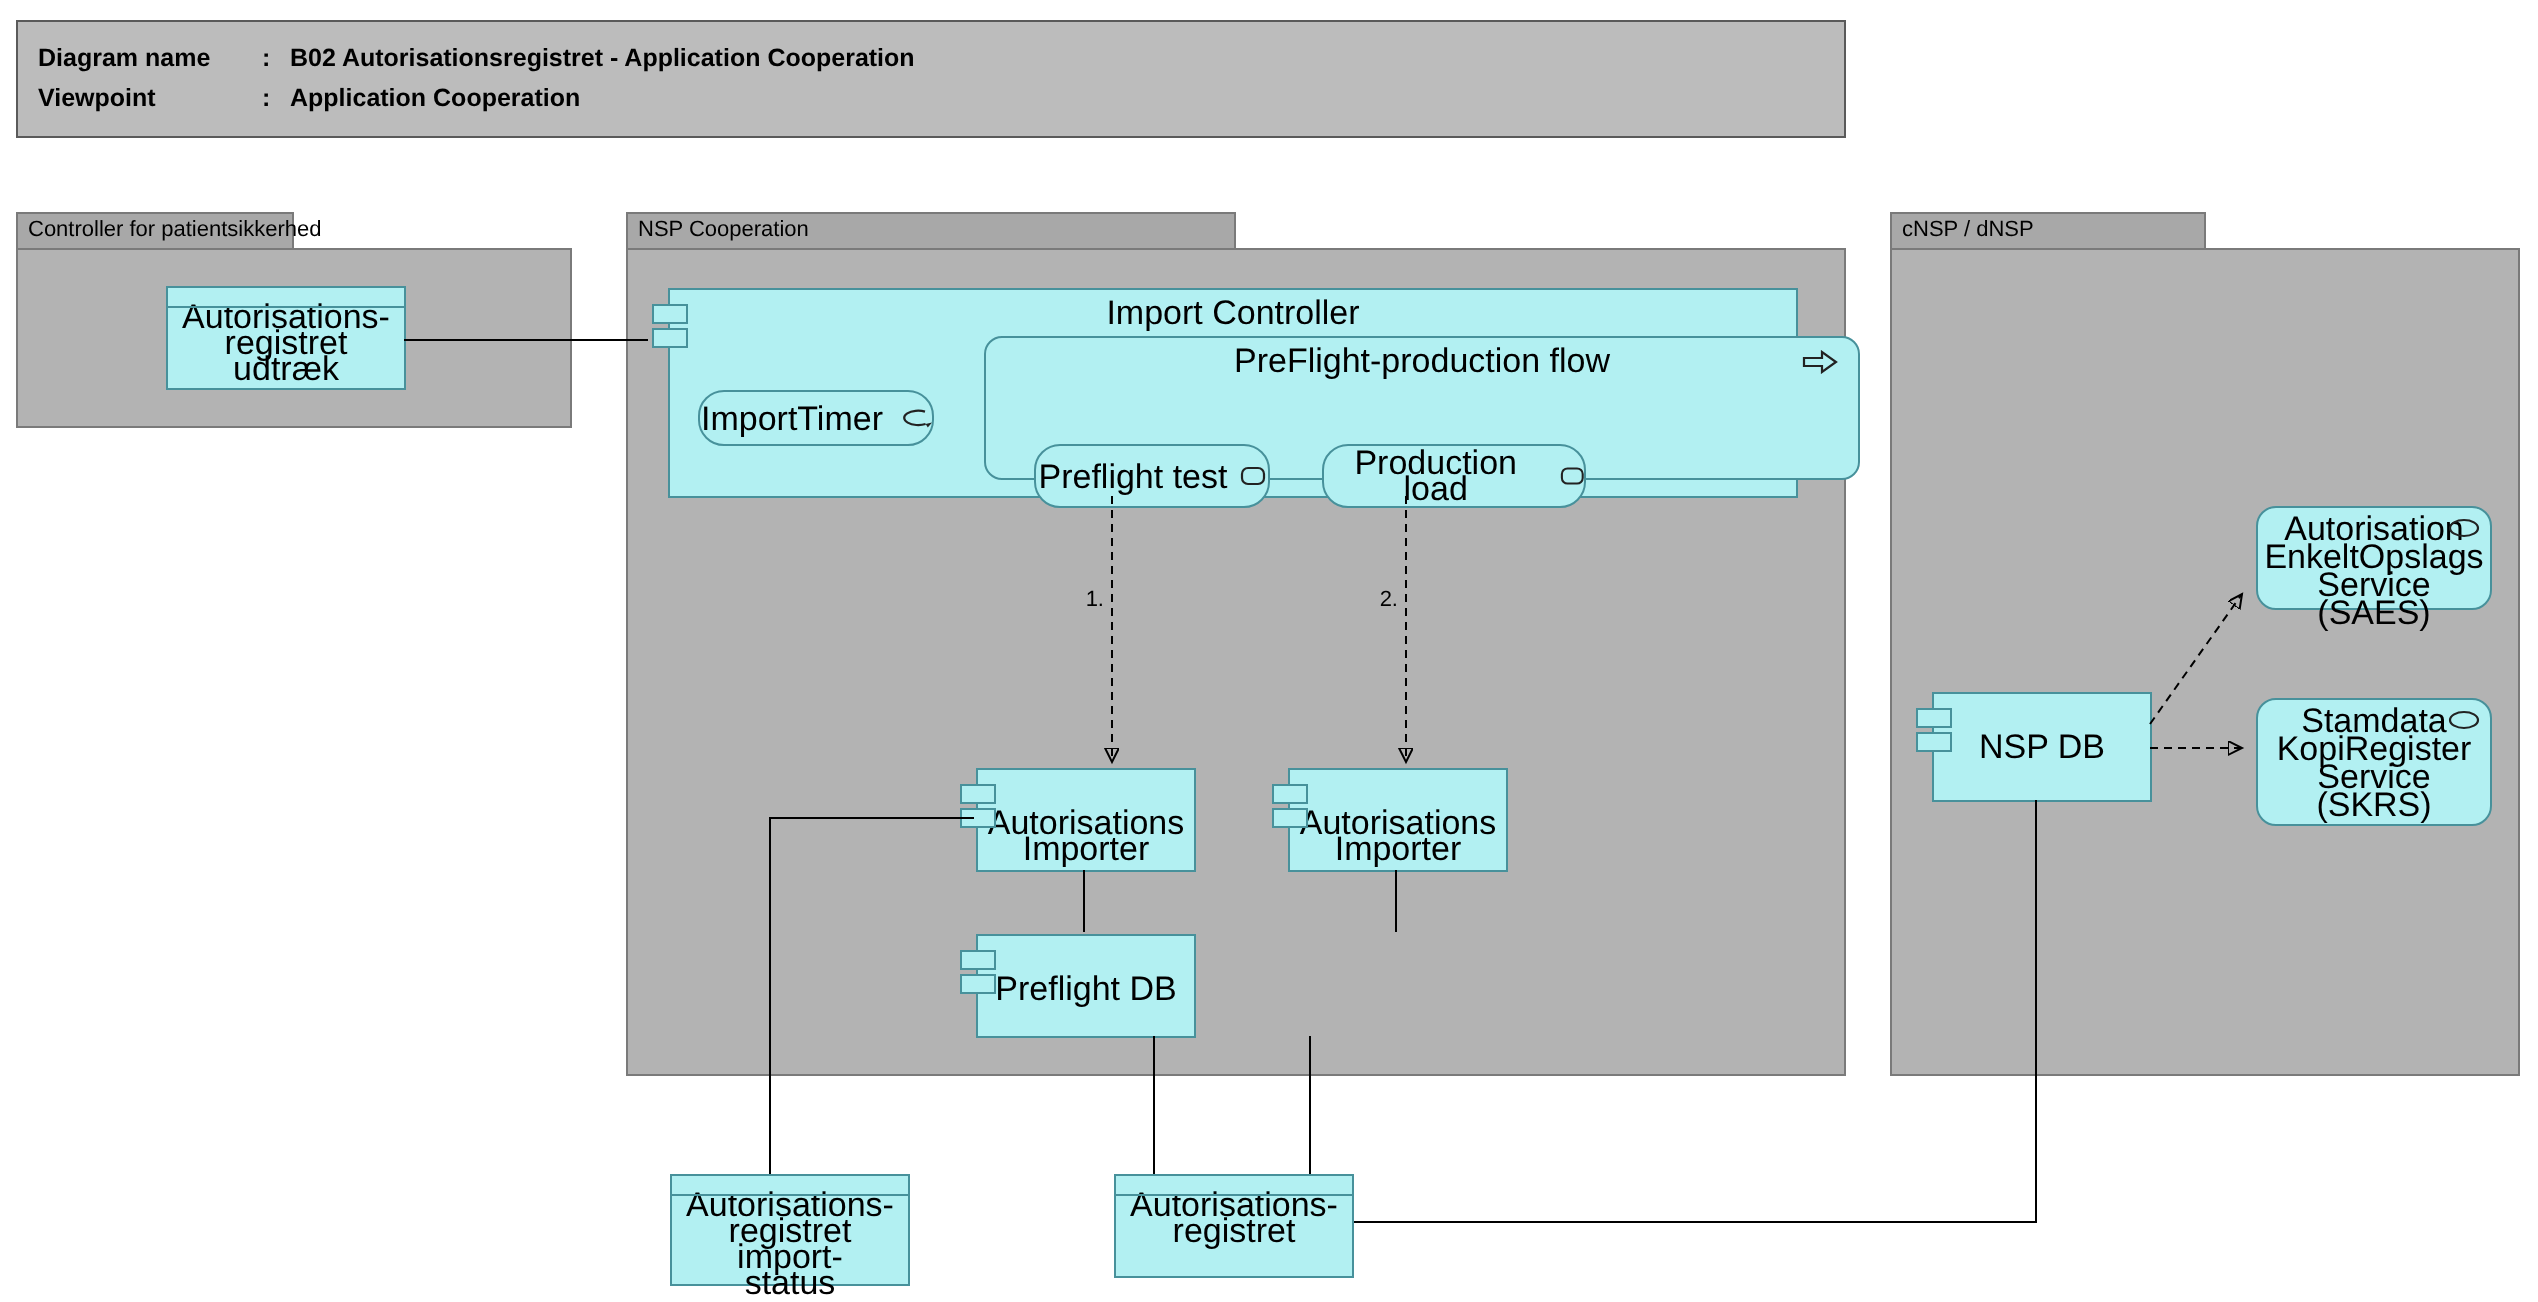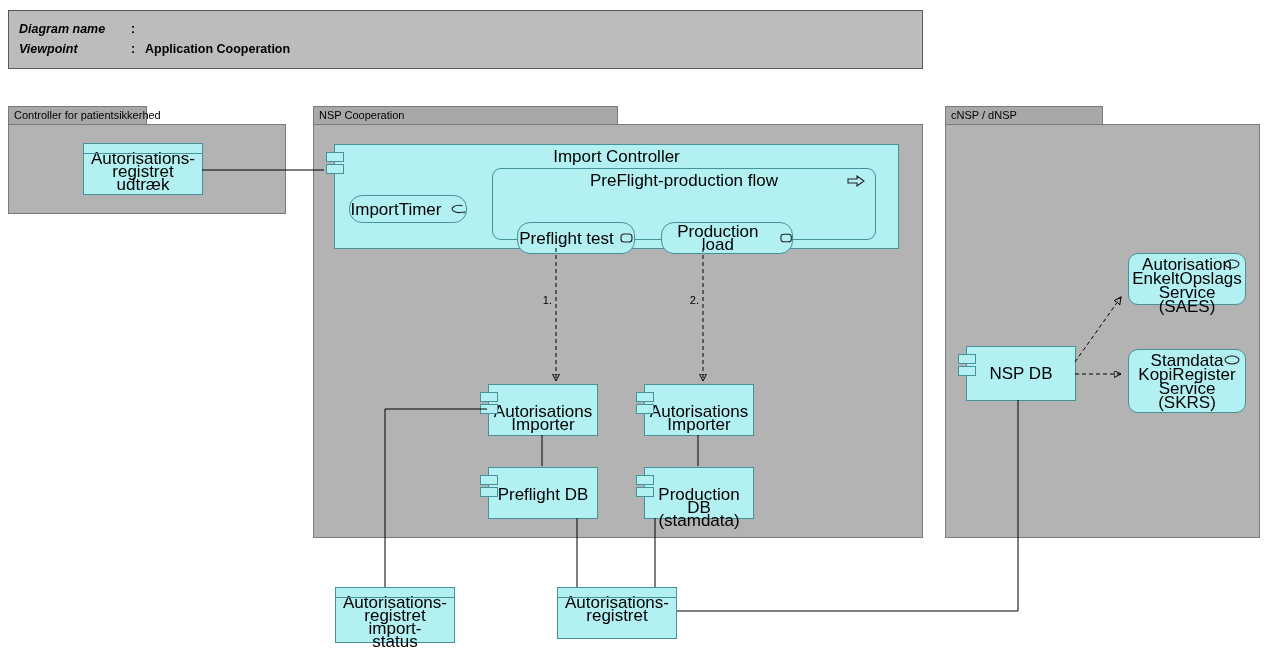--- a/index.html
+++ b/index.html
@@ -4,21 +4,21 @@
 <style>
   * { margin:0; padding:0; box-sizing:border-box; }
   body { font-family:"Liberation Sans", sans-serif; background:#fff; }
   .canvas { position:relative; width:1269px; height:651px; background:var(--canvas-bg,#fff); overflow:hidden; }
 
   
   .hdr { position:absolute; left:8px; top:10px; width:915px; height:59px;
          background:var(--header-fill,#bcbcbc); border:1px solid var(--header-border,#5a5a5a);
          z-index:3; padding:8px 0 0 10px; font-weight:bold; font-size:12.5px; color:var(--text,#000); }
   .hrow { display:flex; line-height:20px; white-space:nowrap; }
-  .hlabel { width:112px;font-style:italic; }
+  .hlabel { width:112px; }
   .hsep { width:14px; }
 
   
   .group { position:absolute; z-index:1; }
   .gtab { position:absolute; left:0; top:0; height:19px; background:var(--group-tab-fill,#a9a9a9);
           border:1px solid var(--group-border,#7a7a7a); font-size:11px; color:var(--text,#000);
           padding:2px 5px 0 5px; white-space:nowrap; overflow:visible; }
   .gbody { position:absolute; left:0; top:18px; width:100%; background:var(--group-fill,#b3b3b3);
            border:1px solid var(--group-border,#7a7a7a); }
 
@@ -58,20 +58,21 @@
 </style>
 </head>
 <body>
 
 <div class="canvas">
 
   <div class="hdr">
     <div class="hrow">
       <span class="hlabel">Diagram name</span>
       <span class="hsep">:</span>
+      <span class="hvalue">B02 Autorisationsregistret - Application Cooperation</span>
     </div>
     <div class="hrow">
       <span class="hlabel">Viewpoint</span>
       <span class="hsep">:</span>
       <span class="hvalue">Application Cooperation</span>
     </div>
   </div>
 
   <div class="group" style="left:8px;top:106px;width:278px;height:108px">
     <div class="gtab" style="width:139px">
@@ -96,21 +97,21 @@
         <span class="label" style="padding-top:5px">Import Controller</span>
 
         <div class="node rounded stadium" style="left:14px;top:22px;width:118px;height:28px">
           <span>ImportTimer</span>
           <svg class="fn-icon" width="18" height="12" viewBox="0 0 18 12">
             <path d="M14.5,2.8 A7,3.6 0 1 0 14.8,9.0" fill="none" stroke="#222" stroke-width="1.1"></path>
             <path d="M14.8,9.0 l3.2,-0.7 l-2.1,2.5 z" fill="#222" stroke="none"></path>
           </svg>
         </div>
 
-        <div class="node flowbox" style="left:157px;top:23px;width:384px;height:72px">
+        <div class="node flowbox" style="left:157px;top:23px;width:438px;height:72px">
           <span class="label" style="padding-top:5px">PreFlight-production flow</span>
           <svg class="flow-arrow-icon" width="18" height="12" viewBox="0 0 18 12">
             <path d="M1,4 H10 V1 L17,6 L10,11 V8 H1 Z" fill="none" stroke="#222" stroke-width="1.1"></path>
           </svg>
 
           <div class="node rounded stadium" style="left:24px;top:25px;width:118px;height:32px">
             <span>Preflight test</span>
             <svg width="13" height="10" viewBox="0 0 13 10">
               <rect x="1" y="1" width="11" height="8" rx="3" fill="none" stroke="#222" stroke-width="1.1"></rect>
             </svg>
@@ -132,25 +133,20 @@
       </div>
       <div class="node txt-top" style="left:330px;top:259px;width:110px;height:52px">
         <span class="comp-icon"></span>
         <span class="label">Autorisations
 Importer</span>
       </div>
 
       <div class="node txt-top" style="left:174px;top:342px;width:110px;height:52px">
         <span class="comp-icon"></span>
         <span class="label">Preflight DB</span>
-      </div>
-      <div class="node txt-top" style="left:330px;top:342px;width:110px;height:52px">
-        <span class="comp-icon"></span>
-        <span class="label">Production DB
-(stamdata)</span>
       </div>
     </div>
   </div>
 
   <div class="group" style="left:945px;top:106px;width:315px;height:432px">
     <div class="gtab" style="width:158px">
       <span>cNSP / dNSP</span>
     </div>
     <div class="gbody" style="height:414px">
 

